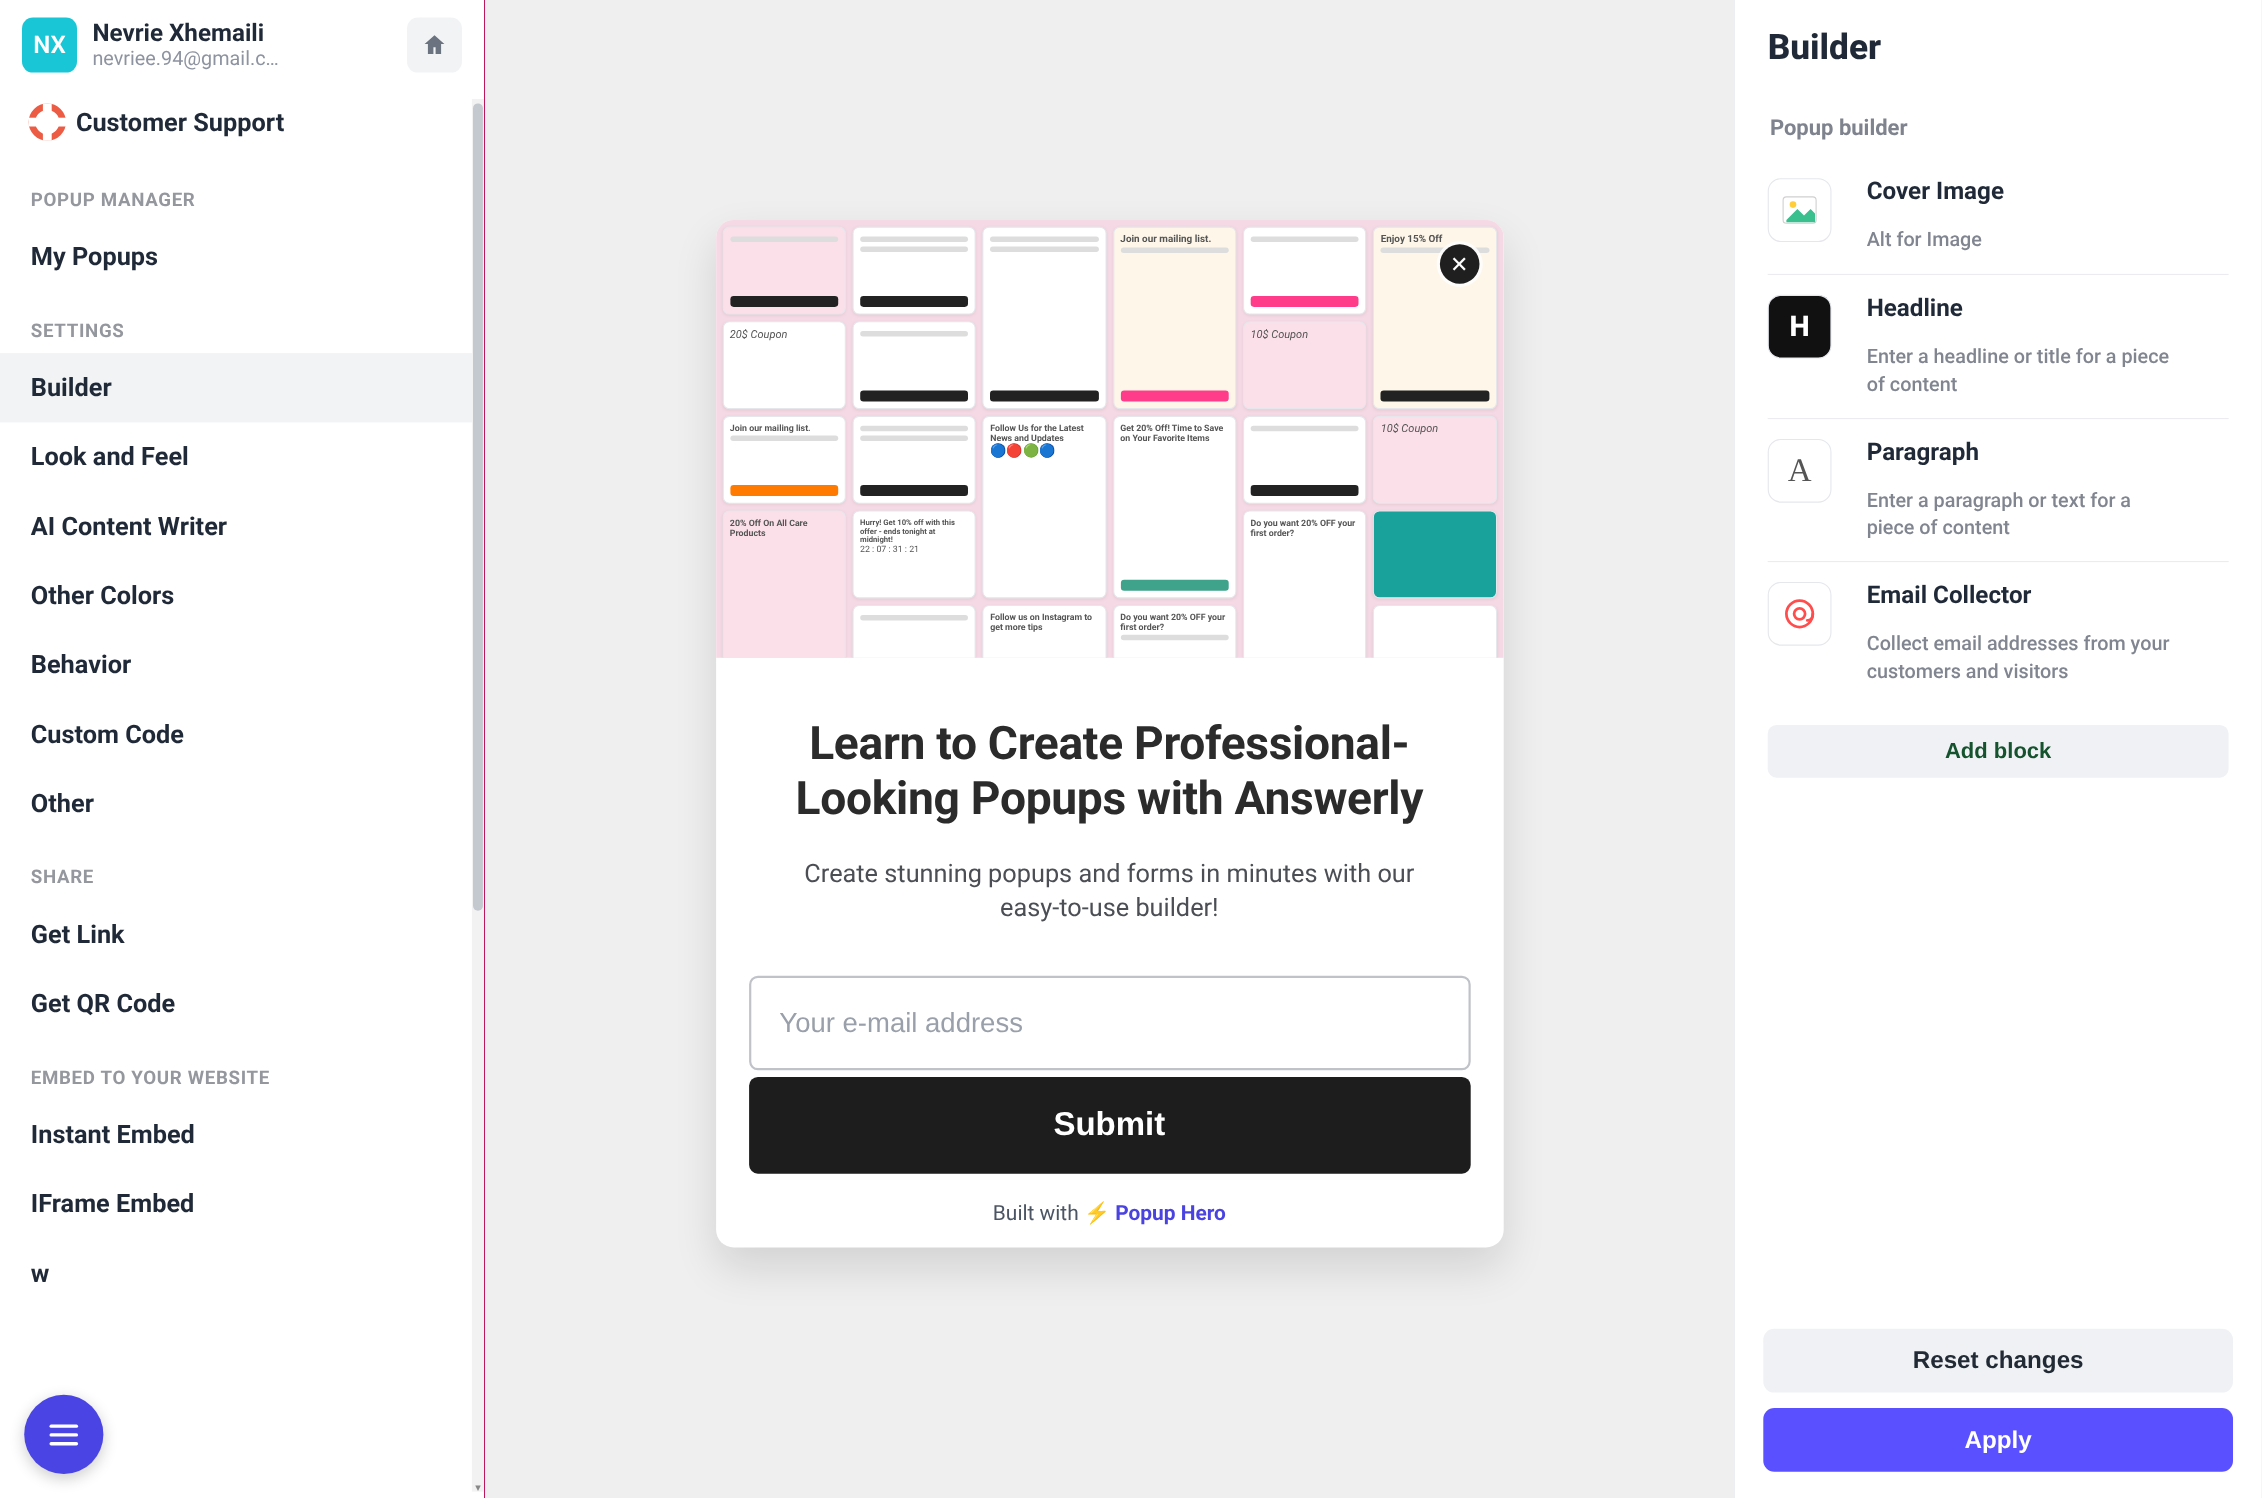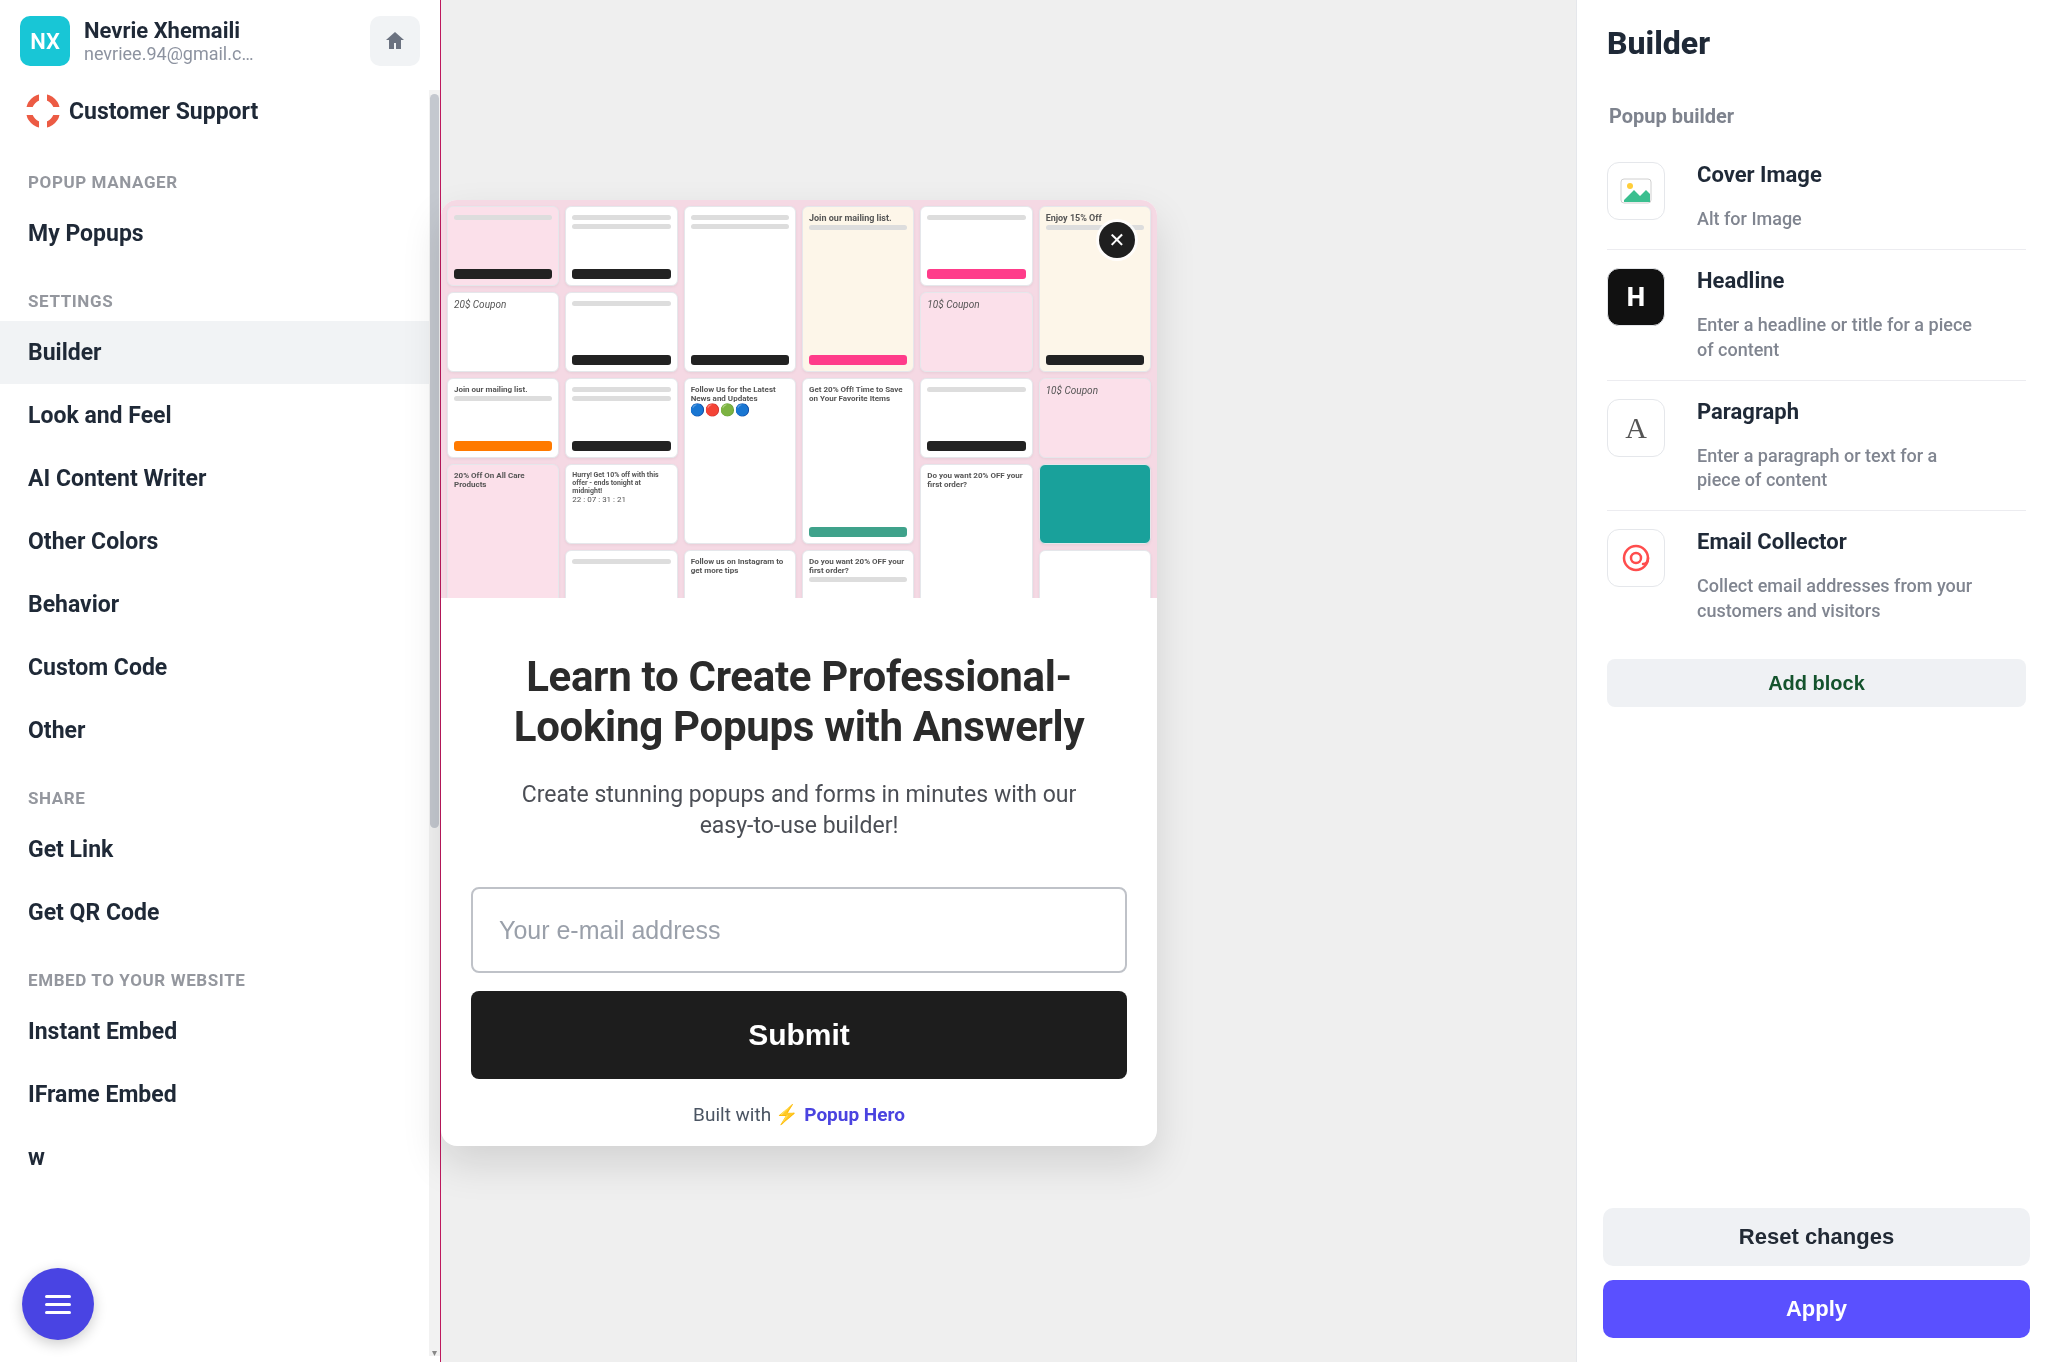--- a/index.html
+++ b/index.html
@@ -120,21 +120,21 @@
     position:absolute; left:0; right:0; text-align:center; color:#888; font-size:10px;
   }
   .sb-scrollbar .arrow.down { bottom:-2px; }
 
   
   .canvas {
     flex: 1;
     background: linear-gradient(#efefef,#efefef);
     display: flex;
     align-items: flex-start;
-    justify-content: flex-start;
+    justify-content: center;
     padding-top: 200px;
     position: relative;
   }
   .popup {
     width: 716px;
     background: #ffffff;
     border-radius: 16px;
     box-shadow: 0 18px 40px rgba(0,0,0,0.12);
     overflow: hidden;
   }
@@ -184,21 +184,21 @@
     margin-top: 46px;
     border: 2px solid #bfc2c8;
     border-radius: 8px;
     font-size: 25px; padding: 0 26px;
     background: #fff;
     color: #333;
   }
   .popup-input::placeholder { color: #9aa0aa; }
   .popup-submit {
     width: 656px; height: 88px;
-    margin-top: 18px;
+    margin-top: 6px;
     border: none; border-radius: 8px;
     background: #1d1d1d; color: #fff;
     font-size: 30px; font-weight: 700;
     cursor: pointer;
   }
   .popup-footer {
     margin-top: 24px; font-size: 19px; color: #4b5563;
   }
   .popup-footer .brand { color: #4a43e0; font-weight: 700; }
 

